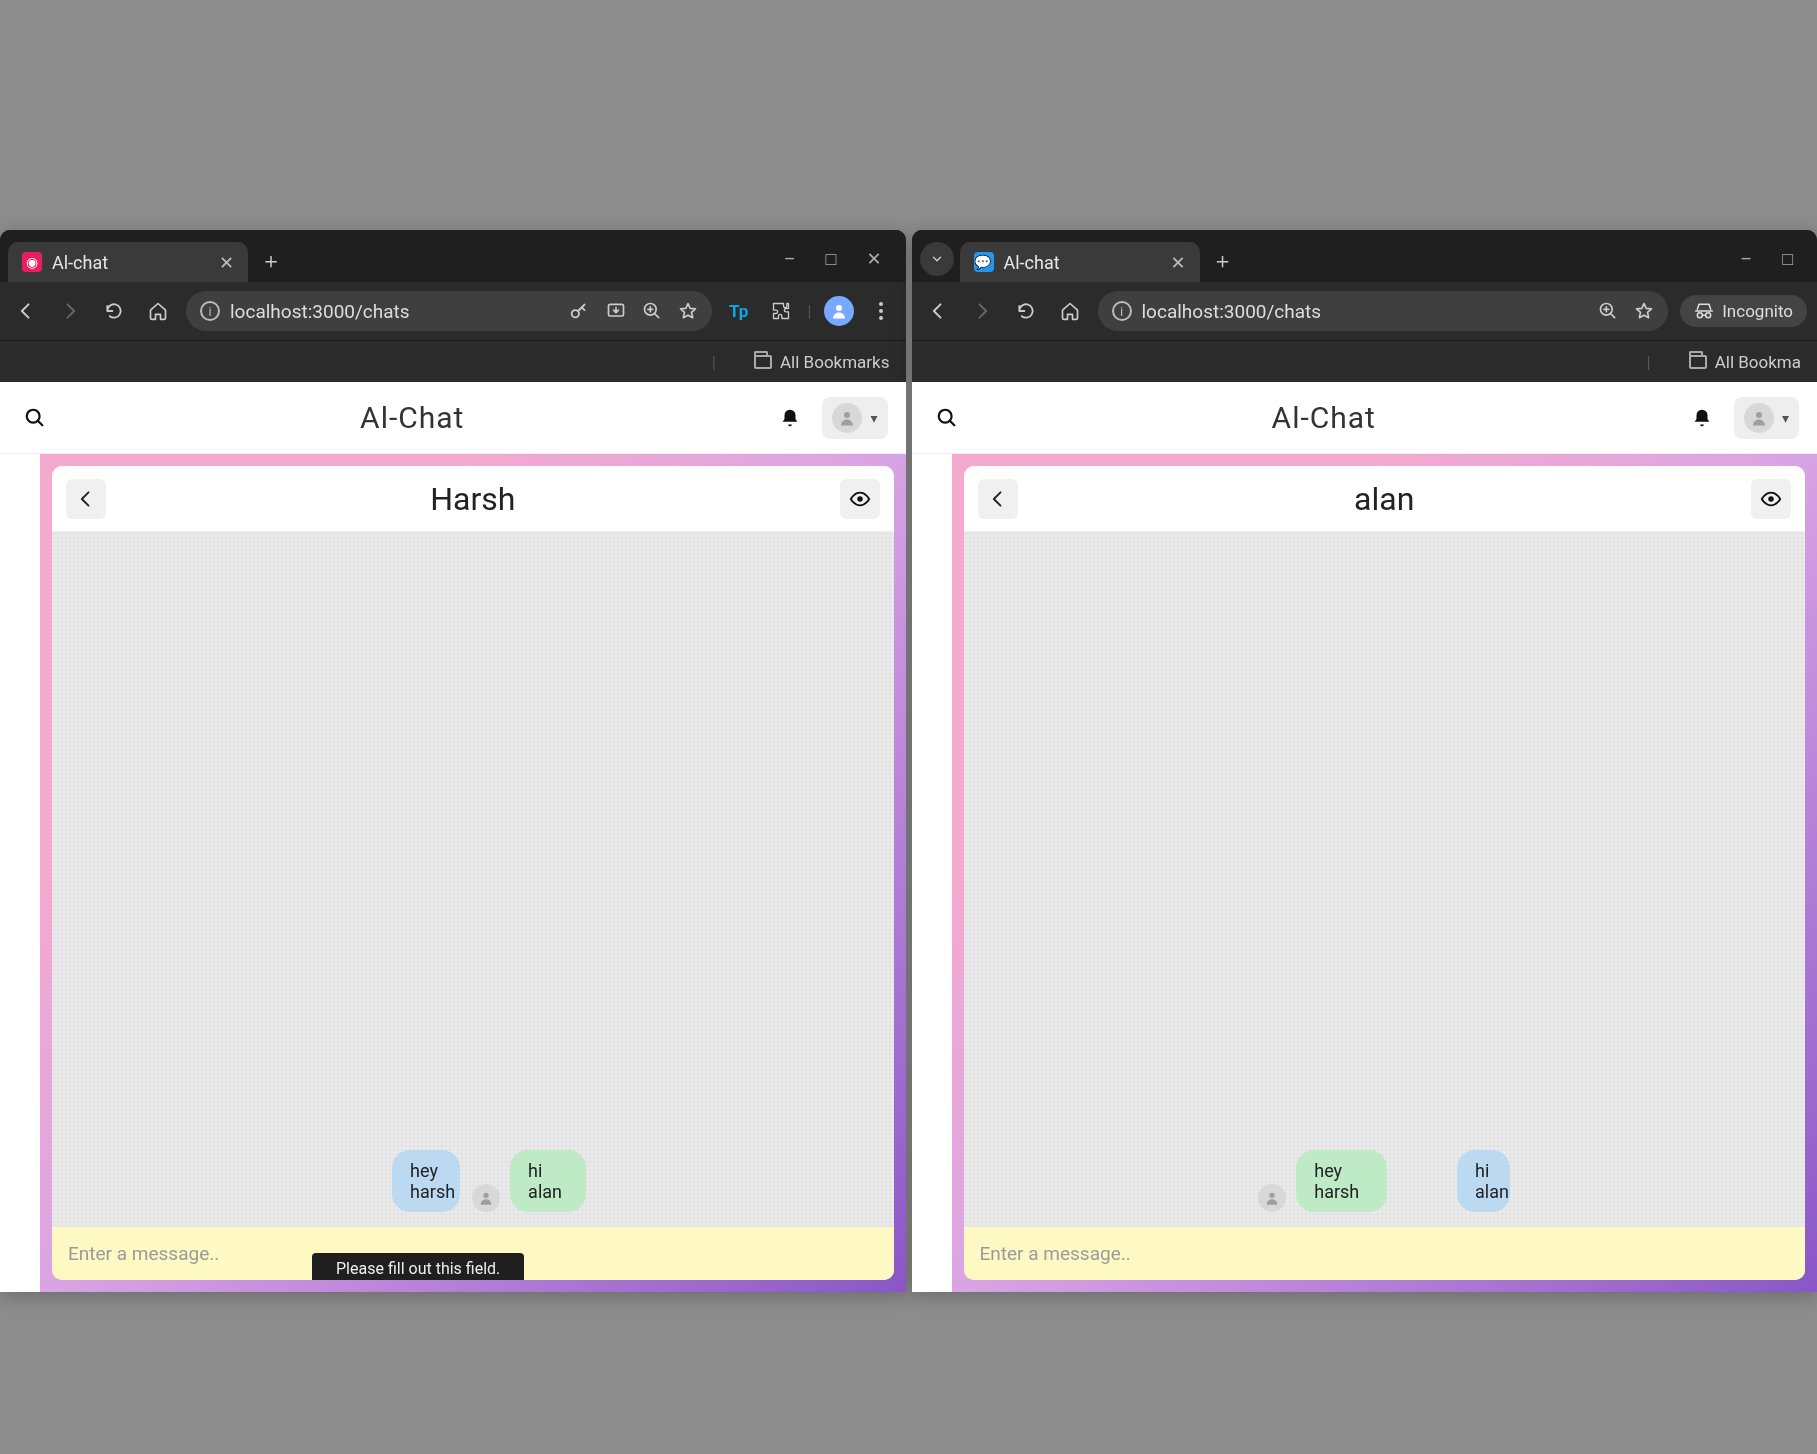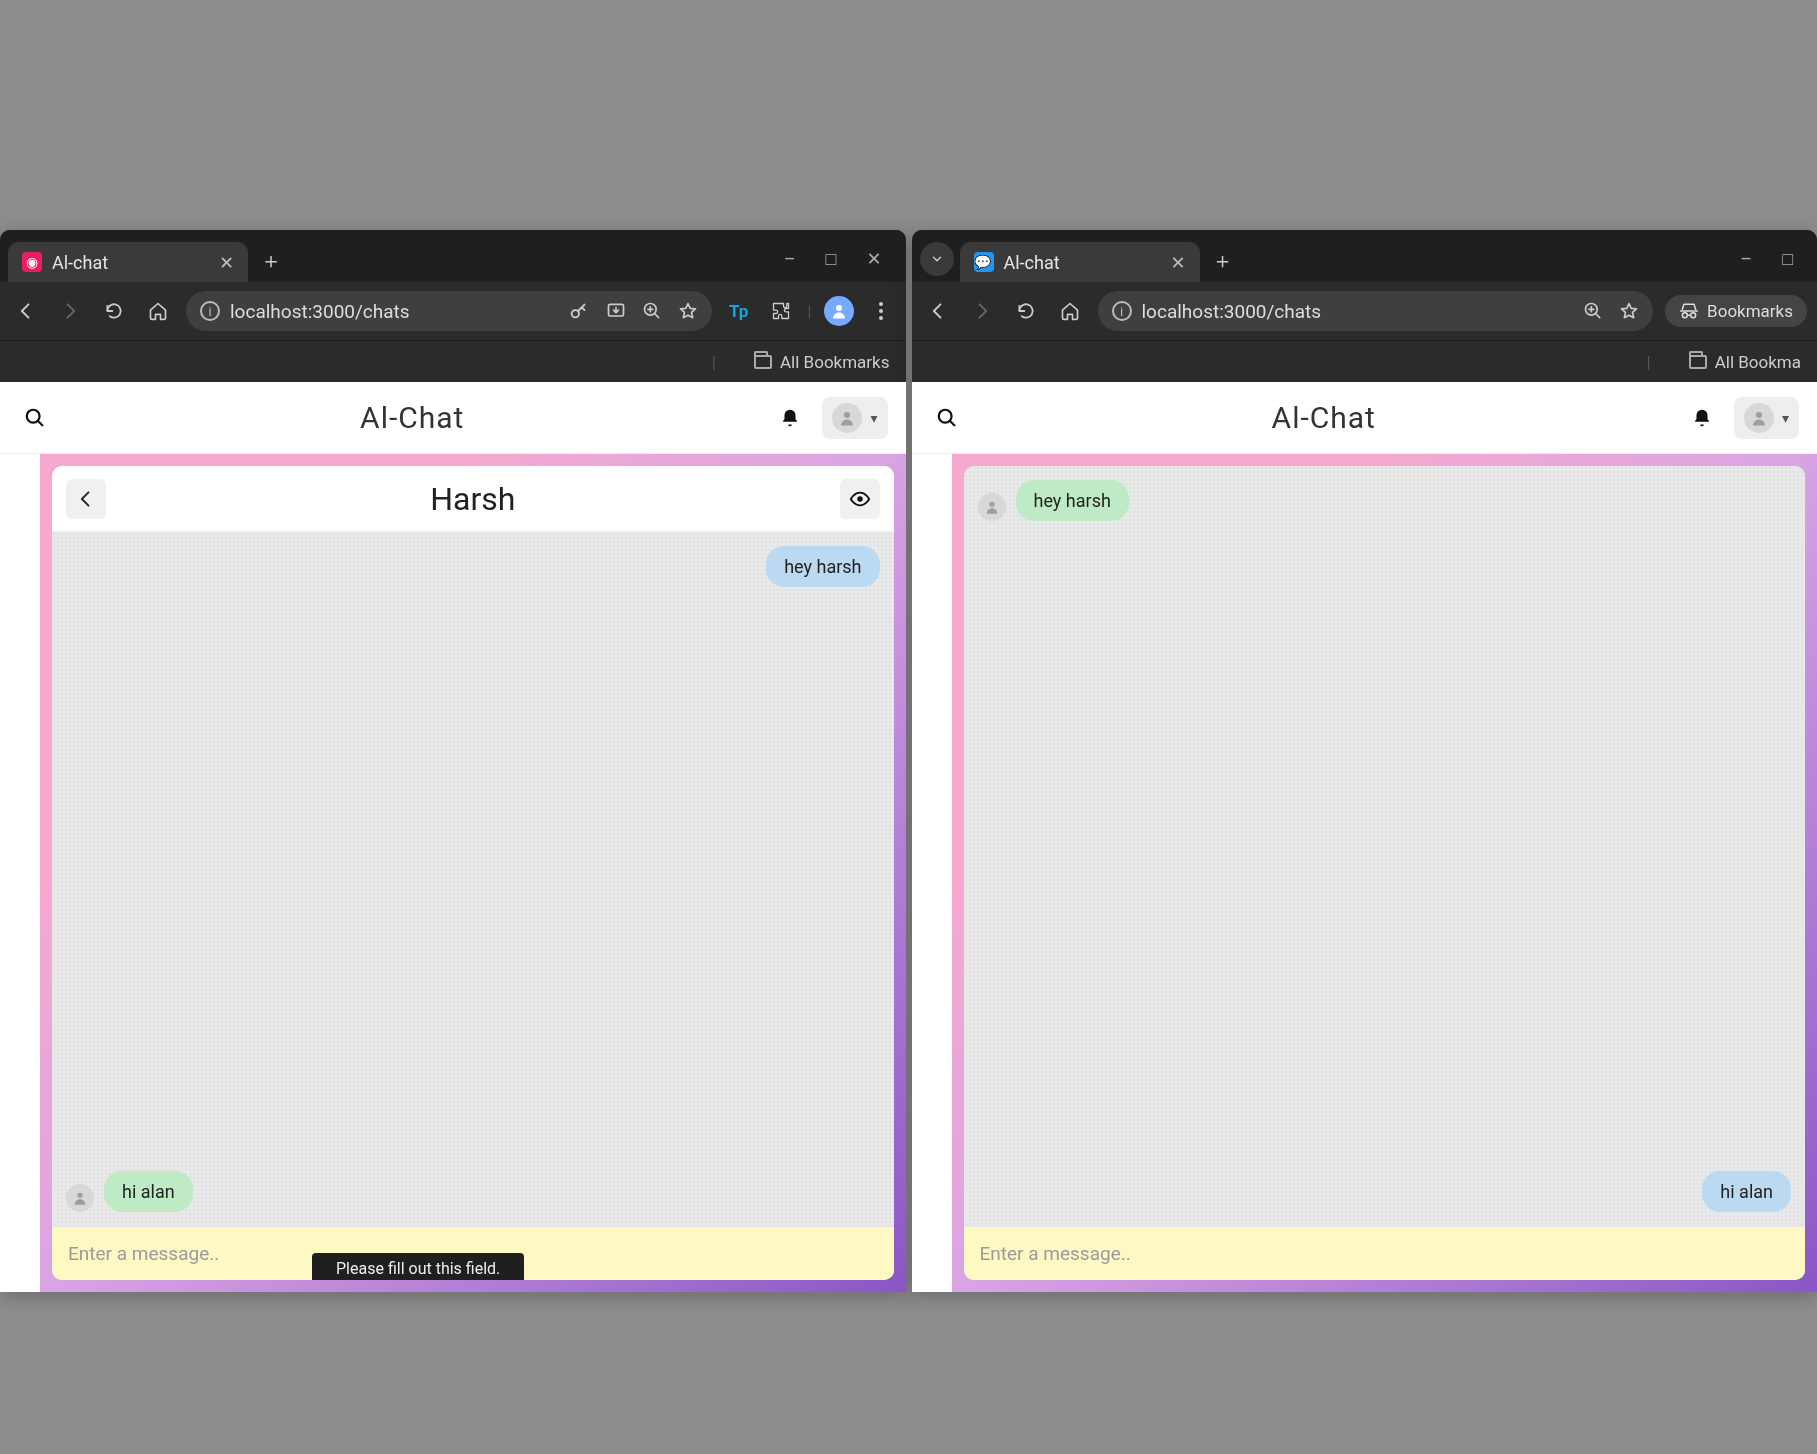--- a/index.html
+++ b/index.html
@@ -102,22 +102,22 @@
   .chat-header{
     height:66px; background:#fff; display:flex; align-items:center; padding:0 14px; gap:14px;
     border-bottom:1px solid #eee;
   }
   .icon-btn{
     width:40px;height:40px;border-radius:6px;background:#f0f0f0;display:flex;align-items:center;justify-content:center;
     cursor:pointer;font-size:20px;color:#222;
   }
   .chat-name{flex:1;text-align:center;font-size:32px;color:#222;}
   .messages{
-    flex:1; overflow:auto; padding:14px; display:flex; flex-direction:column; gap:12px;
-    justify-content:space-between;
+    flex:1; overflow:auto; padding:14px; display:flex; flex-direction:row; gap:12px;
+    justify-content:center;
     background: #e9e9e9;
     background-image: radial-gradient(rgba(0,0,0,.04) 1px, transparent 1px);
     background-size: 4px 4px;
   }
   .msg-row{display:flex;align-items:flex-end;gap:10px;}
   .msg-row.right{justify-content:flex-end;}
   .msg-avatar{width:28px;height:28px;border-radius:50%;background:#d8d8d8;display:flex;align-items:center;justify-content:center;}
   .msg-bubble{
     padding:10px 18px; border-radius:18px; font-size:18px; color:#222;
     max-width:60%;
@@ -360,21 +360,21 @@
                 </svg>
             </span>
           </span>
         </div>
         <div class="incognito-badge">
           <span>
             <svg width="20" height="20" viewBox="0 0 24 24">
                 <path d="M4 10l2-6h12l2 6M2 12h20M7 20a3 3 0 1 0 0-6 3 3 0 0 0 0 6zm10 0a3 3 0 1 0 0-6 3 3 0 0 0 0 6zM10 17h4" stroke="#ddd" stroke-width="1.8" fill="none" stroke-linecap="round" stroke-linejoin="round"></path>
               </svg>
           </span>
-          <span>Bookmarks</span>
+          <span>Incognito</span>
         </div>
       </div>
 
       <div class="bookmarks">
         <span class="sep">|</span>
         <div class="folder">
           <span class="folder-icon"></span>
           <span>All Bookma</span>
         </div>
       </div>
@@ -399,20 +399,34 @@
                   <circle cx="12" cy="8" r="4" fill="#9e9e9e"></circle>
                   <path d="M4 22c0-4.4 3.6-8 8-8s8 3.6 8 8" fill="#9e9e9e"></path>
                 </svg>
             </div>
             <span class="chev">▾</span>
           </div>
         </div>
 
         <div class="chat-wrap">
           <div class="chat-card">
+            <div class="chat-header">
+              <div class="icon-btn">
+                <svg width="20" height="20" viewBox="0 0 24 24">
+                    <path d="M15 4l-8 8 8 8" stroke="#222" stroke-width="2.3" fill="none" stroke-linecap="round" stroke-linejoin="round"></path>
+                  </svg>
+              </div>
+              <div class="chat-name">alan</div>
+              <div class="icon-btn">
+                <svg width="22" height="22" viewBox="0 0 24 24">
+                    <path d="M2 12s3.5-7 10-7 10 7 10 7-3.5 7-10 7S2 12 2 12z" stroke="#111" stroke-width="2" fill="none"></path>
+                    <circle cx="12" cy="12" r="3" fill="#111"></circle>
+                  </svg>
+              </div>
+            </div>
             <div class="messages">
               <div class="msg-row">
                 <div class="msg-avatar">
                   <svg width="16" height="16" viewBox="0 0 24 24">
                       <circle cx="12" cy="8" r="4" fill="#9e9e9e"></circle>
                       <path d="M4 22c0-4.4 3.6-8 8-8s8 3.6 8 8" fill="#9e9e9e"></path>
                     </svg>
                 </div>
                 <div class="msg-bubble bubble-green">hey harsh</div>
               </div>

